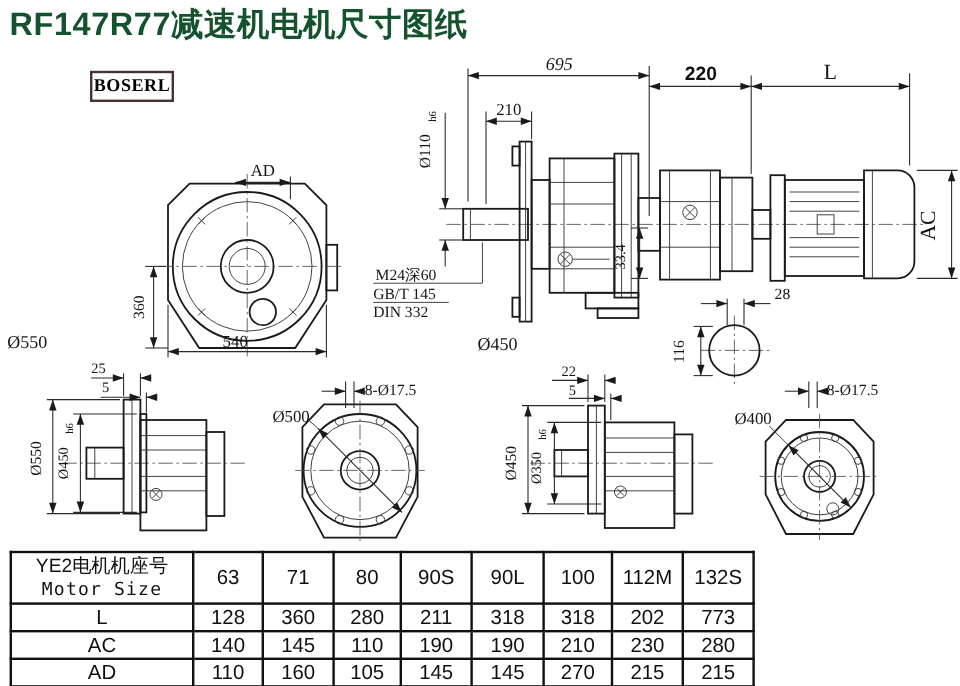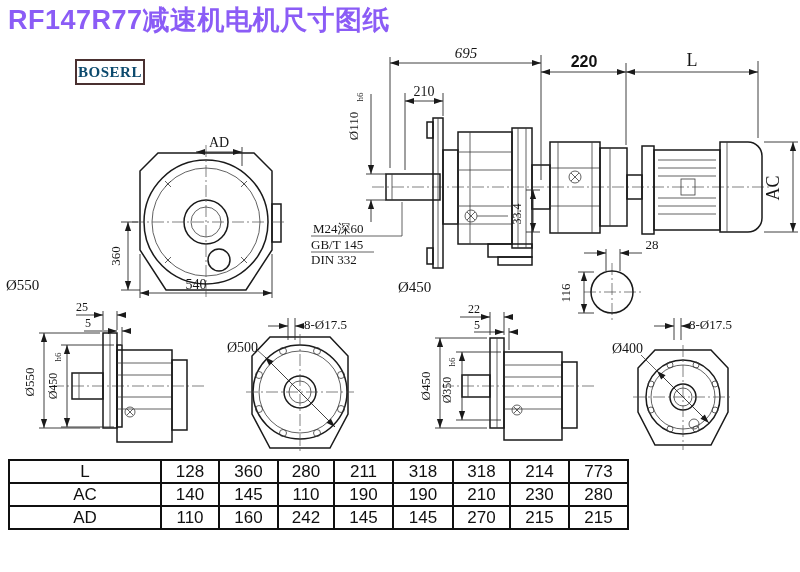--- a/index.html
+++ b/index.html
@@ -1,19 +1,19 @@
 <!DOCTYPE html>
 <html><head>
 <meta charset="utf-8">
 <style>
   html,body{margin:0;padding:0;background:#ffffff;}
   body{position:relative;width:800px;height:572px;font-family:"Liberation Sans",sans-serif;overflow:hidden;}
-  .page-title{position:absolute;left:8px;top:2px;font-size:27px;font-weight:bold;color:#8b5cf6;letter-spacing:0.5px;white-space:nowrap;}
+  .page-title{position:absolute;left:8px;top:2px;font-size:27px;font-weight:bold;color:#14532d;letter-spacing:0.5px;white-space:nowrap;}
   .logo-box{position:absolute;left:75px;top:59px;width:66px;height:22px;border:2px solid #4a3030;display:flex;align-items:center;justify-content:center;}
-  .logo-text{font-family:"Liberation Serif",serif;font-weight:bold;font-size:15px;color:#0c4a6e;letter-spacing:0.5px;}
+  .logo-text{font-family:"Liberation Serif",serif;font-weight:bold;font-size:15px;color:#000000;letter-spacing:0.5px;}
   svg.draw{position:absolute;left:0;top:0;}
   .out{stroke:#1a1a1a;stroke-width:1.5;fill:none;}
   .thin{stroke:#3a3a3a;stroke-width:0.8;fill:none;}
   .dim{stroke:#2a2a2a;stroke-width:0.9;fill:none;}
   .cl{stroke:#4a4a4a;stroke-width:0.7;fill:none;stroke-dasharray:12 3 2 3;}
   text.dt{font-family:"Liberation Serif",serif;fill:#161616;}
   .f15{font-size:15px;} .f14{font-size:14px;} .f13{font-size:13px;} .f12{font-size:12px;} .f9{font-size:9px;}
   .it{font-style:italic;}
   .bold-sans{font-family:"Liberation Sans",sans-serif;font-weight:bold;font-size:16px;fill:#111;}
   .serifL{font-family:"Liberation Serif",serif;font-size:18px;fill:#161616;}
@@ -319,47 +319,61 @@
       <col style="width:58px">
       <col style="width:59px">
       <col style="width:56px">
     <col style="width:59px">
       <col style="width:60px">
       <col style="width:57px">
       <col style="width:59px">
       <col style="width:59px">
   </colgroup>
   <tbody>
+      <tr class="hdr">
+    <td>
+      <div class="hc1">YE2电机机座号</div>
+      <div class="hc2">Motor Size</div>
+    </td>
+    <td class="colhead">63</td>
+    <td class="colhead">71</td>
+    <td class="colhead">80</td>
+    <td class="colhead">90S</td>
+    <td class="colhead">90L</td>
+    <td class="colhead">100</td>
+    <td class="colhead">112M</td>
+    <td class="colhead">132S</td>
+  </tr>
   <tr class="datarow">
     <td>L</td>
     <td>128</td>
     <td>360</td>
     <td>280</td>
     <td>211</td>
     <td>318</td>
     <td>318</td>
-    <td>214</td>
+    <td>202</td>
     <td>773</td>
   </tr>
   <tr class="datarow">
     <td>AC</td>
     <td>140</td>
     <td>145</td>
     <td>110</td>
     <td>190</td>
     <td>190</td>
     <td>210</td>
     <td>230</td>
     <td>280</td>
   </tr>
   <tr class="datarow">
     <td>AD</td>
     <td>110</td>
     <td>160</td>
-    <td>242</td>
+    <td>105</td>
     <td>145</td>
     <td>145</td>
     <td>270</td>
     <td>215</td>
     <td>215</td>
   </tr>
 </tbody>
   </table>
 
 </body></html>

